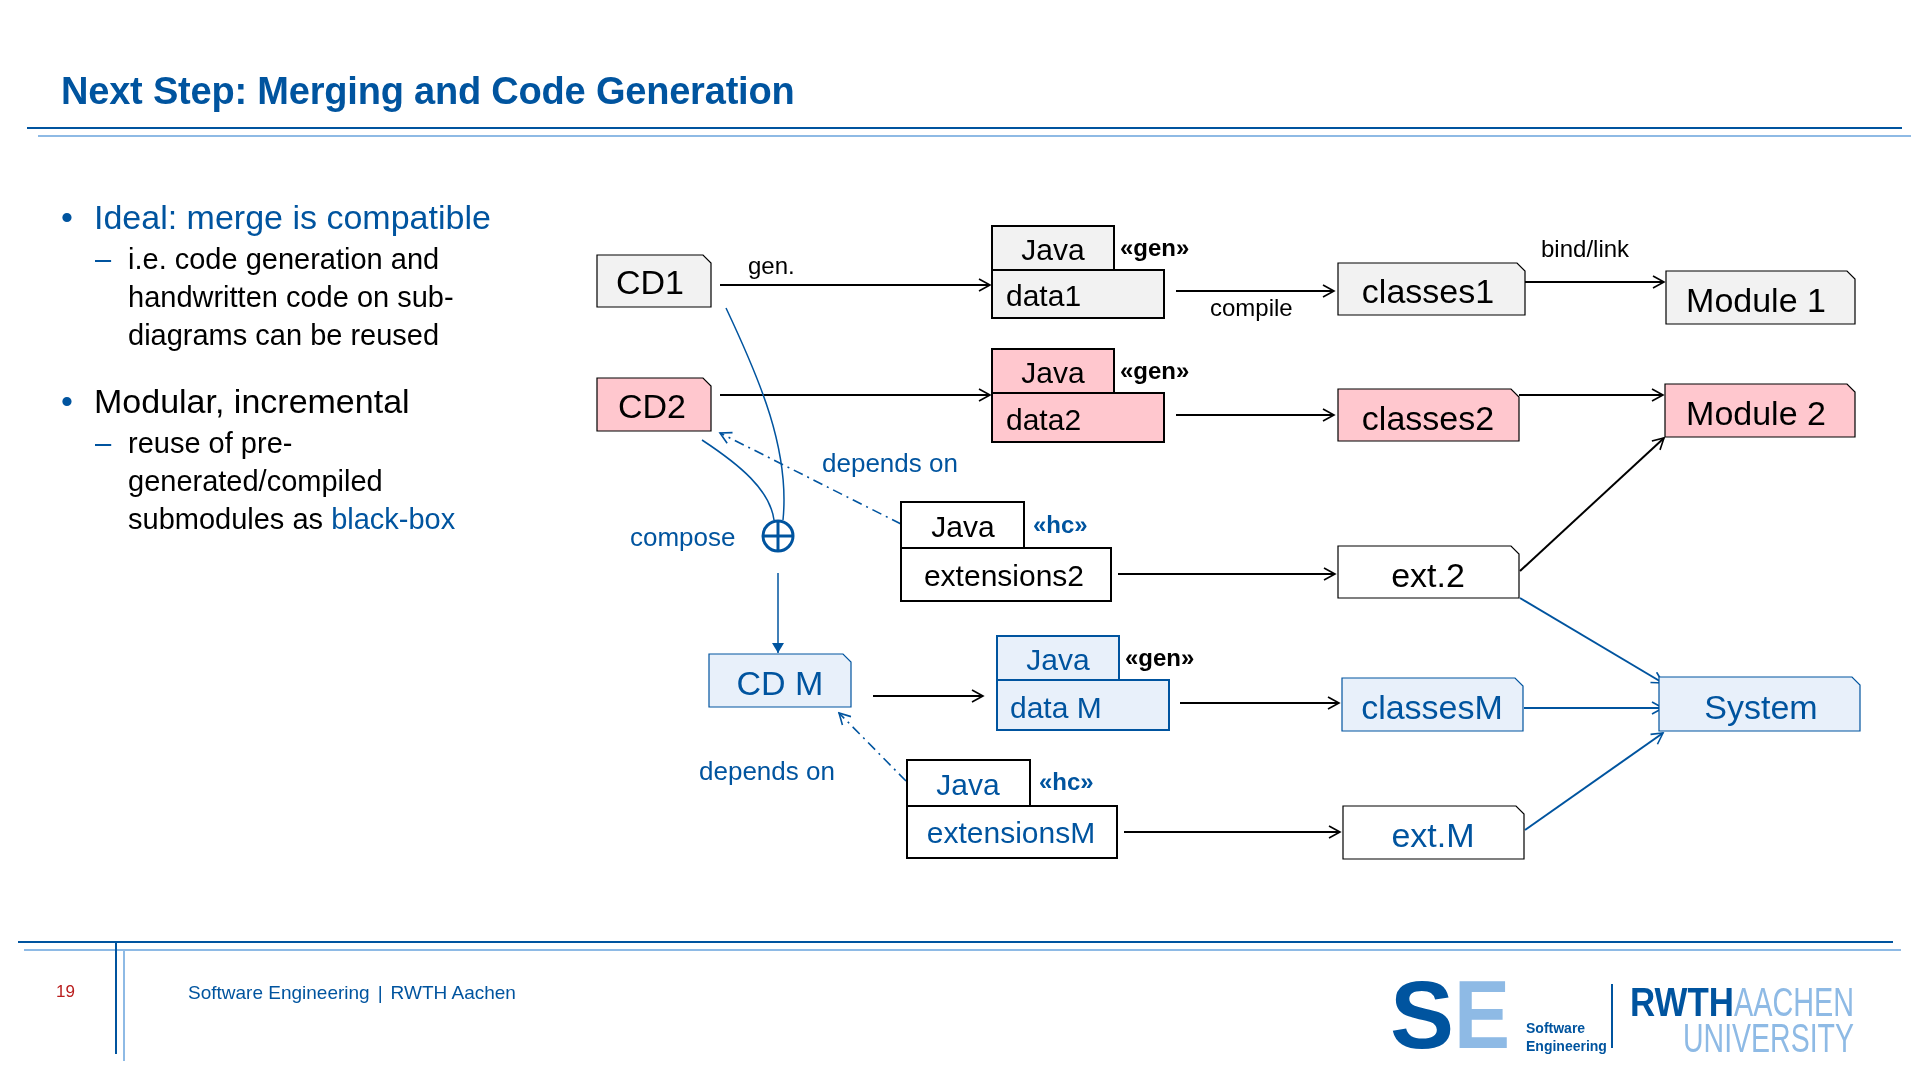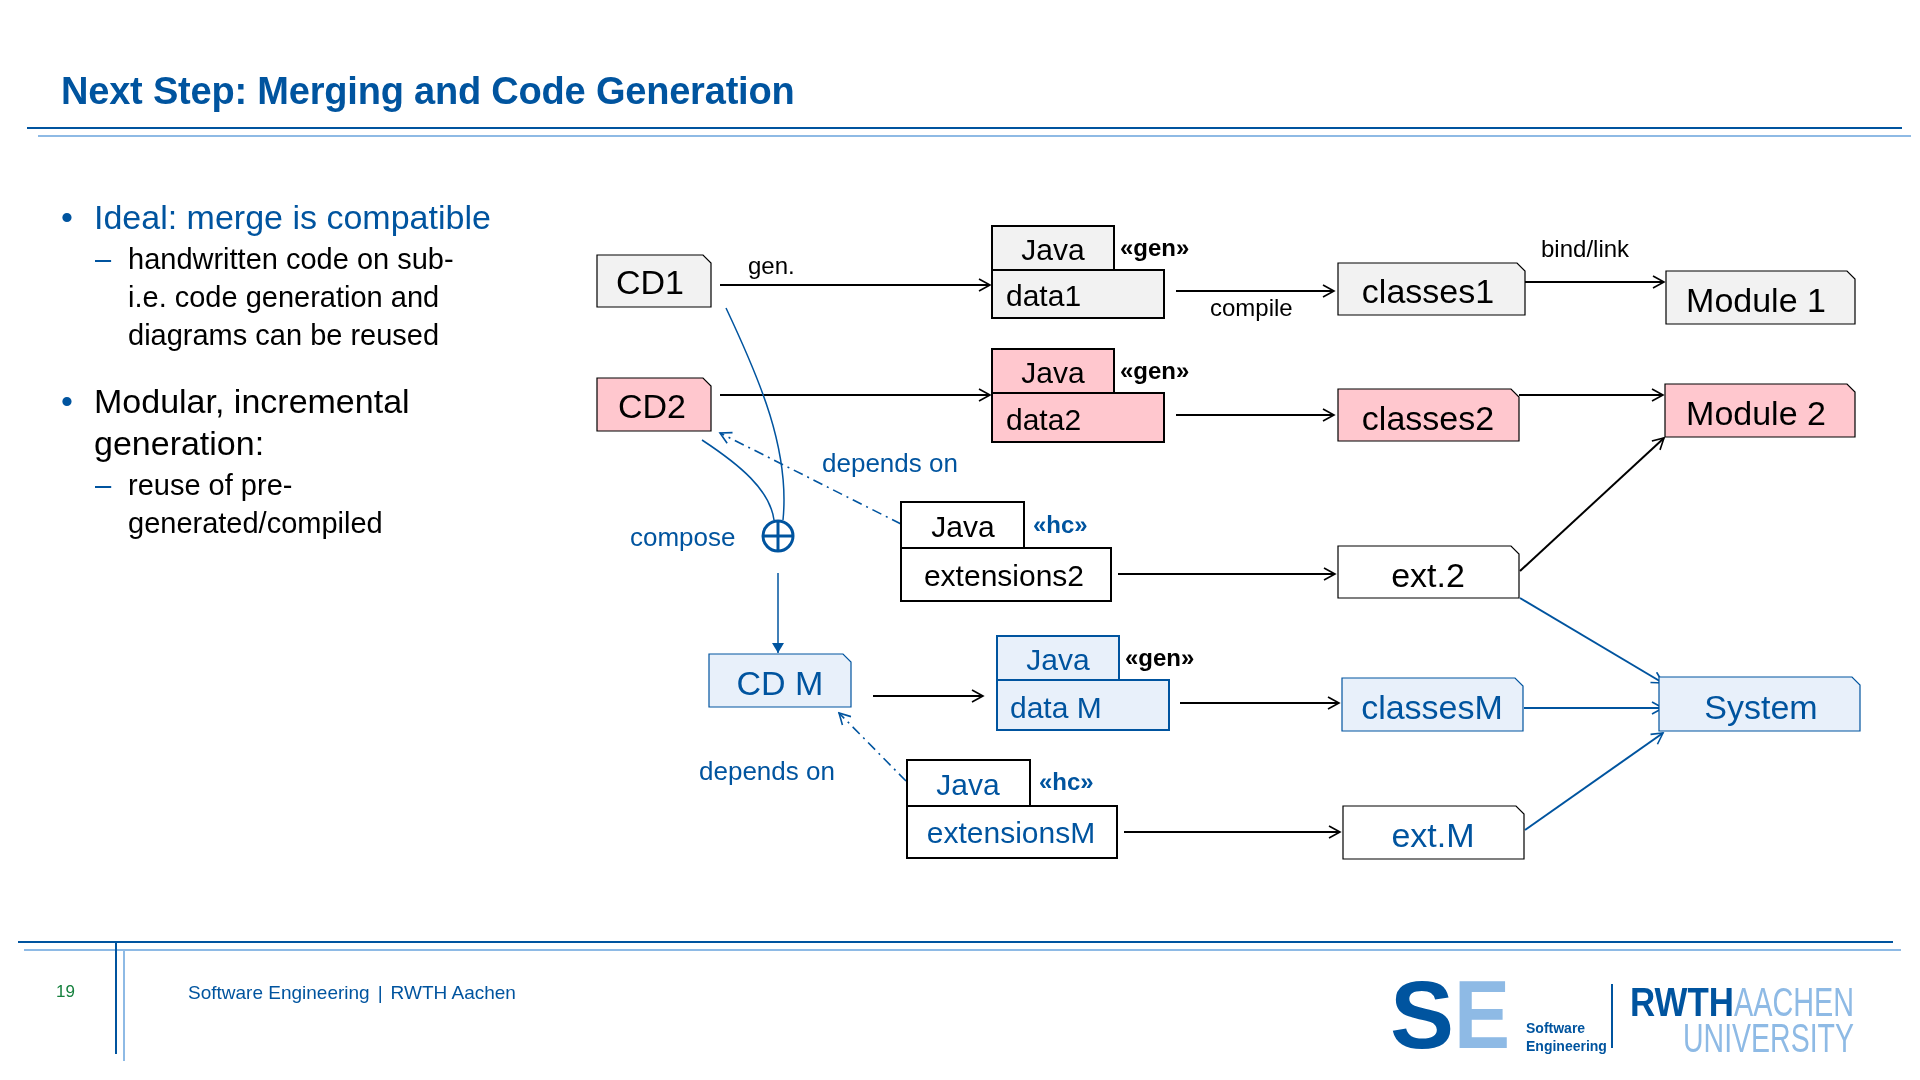--- a/index.html
+++ b/index.html
@@ -15,55 +15,55 @@
   .bullets { left:55px; top:196px; width:520px; color:#000; }
   .b1 { position:relative; font-size:34px; line-height:42px; padding-left:39px; }
   .b1 .dot { position:absolute; left:6px; top:0; color:#00549f; }
   .b2 { position:relative; font-size:29px; line-height:38px; padding-left:73px; }
   .b2 .dash { position:absolute; left:40px; top:0; color:#00549f; }
   .blue { color:#00549f; }
 
   svg.diagram { position:absolute; left:0; top:0; }
   .nodetext { font-family:"Liberation Sans", sans-serif; }
 
-  .footer-page { left:56px; top:982px; font-size:17px; color:#15803d; }
+  .footer-page { left:56px; top:982px; font-size:17px; color:#b91c1c; }
   .footer-text { left:188px; top:982px; font-size:19px; color:#00549f; white-space:nowrap; }
   .sep { padding:0 8px; }
 </style>
 </head>
 <body>
 
 <div class="abs title">Next Step: Merging and Code Generation</div>
 <div class="hline dark" style="left:27px; top:127px; width:1875px;"></div>
 <div class="hline light" style="left:38px; top:135px; width:1873px;"></div>
 
 <div class="abs bullets">
   <div class="b1 blue">
     <span class="dot">•</span>
     <div>Ideal: merge is compatible</div>
   </div>
   <div class="b2" style="margin-top:2px;">
     <span class="dash">–</span>
+    <div>i.e. code generation and</div>
     <div>handwritten code on sub-</div>
-    <div>i.e. code generation and</div>
     <div>diagrams can be reused</div>
   </div>
 
   <div class="b1" style="margin-top:26px;">
     <span class="dot">•</span>
     <div>Modular, incremental</div>
-    <div>generation:</div>
   </div>
   <div class="b2" style="margin-top:2px;">
     <span class="dash">–</span>
   </div>
   <div class="b2">
     <span class="dash">–</span>
     <div>reuse of pre-</div>
     <div>generated/compiled</div>
+    <div><span>submodules as </span><span class="blue">black-box</span></div>
   </div>
 </div>
 
 <svg class="diagram" width="1920" height="1080" viewBox="0 0 1920 1080">
   <defs>
     <marker id="openArrowBlack" markerWidth="14" markerHeight="14" refX="12" refY="7" orient="auto" markerUnits="userSpaceOnUse">
       <path d="M1,1 L12,7 L1,13" fill="none" stroke="#000" stroke-width="1.6"></path>
     </marker>
     <marker id="openArrowBlue" markerWidth="14" markerHeight="14" refX="12" refY="7" orient="auto" markerUnits="userSpaceOnUse">
       <path d="M1,1 L12,7 L1,13" fill="none" stroke="#00549f" stroke-width="1.6"></path>

